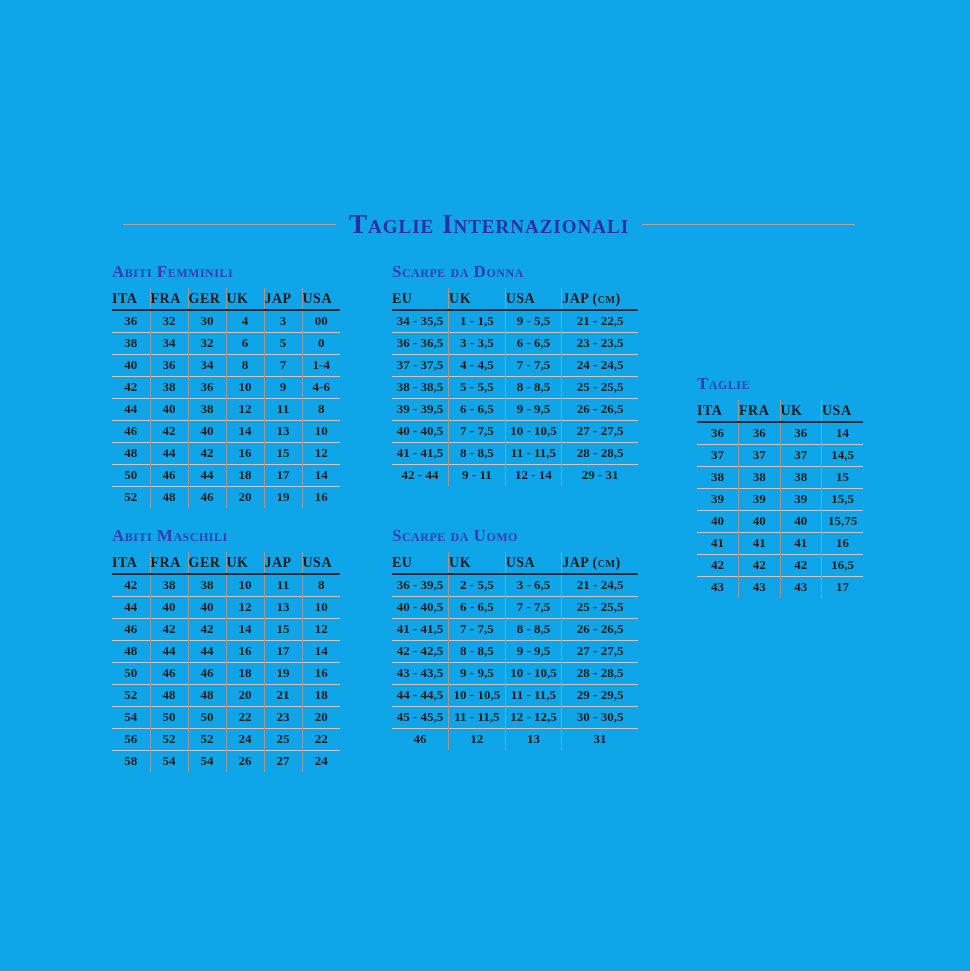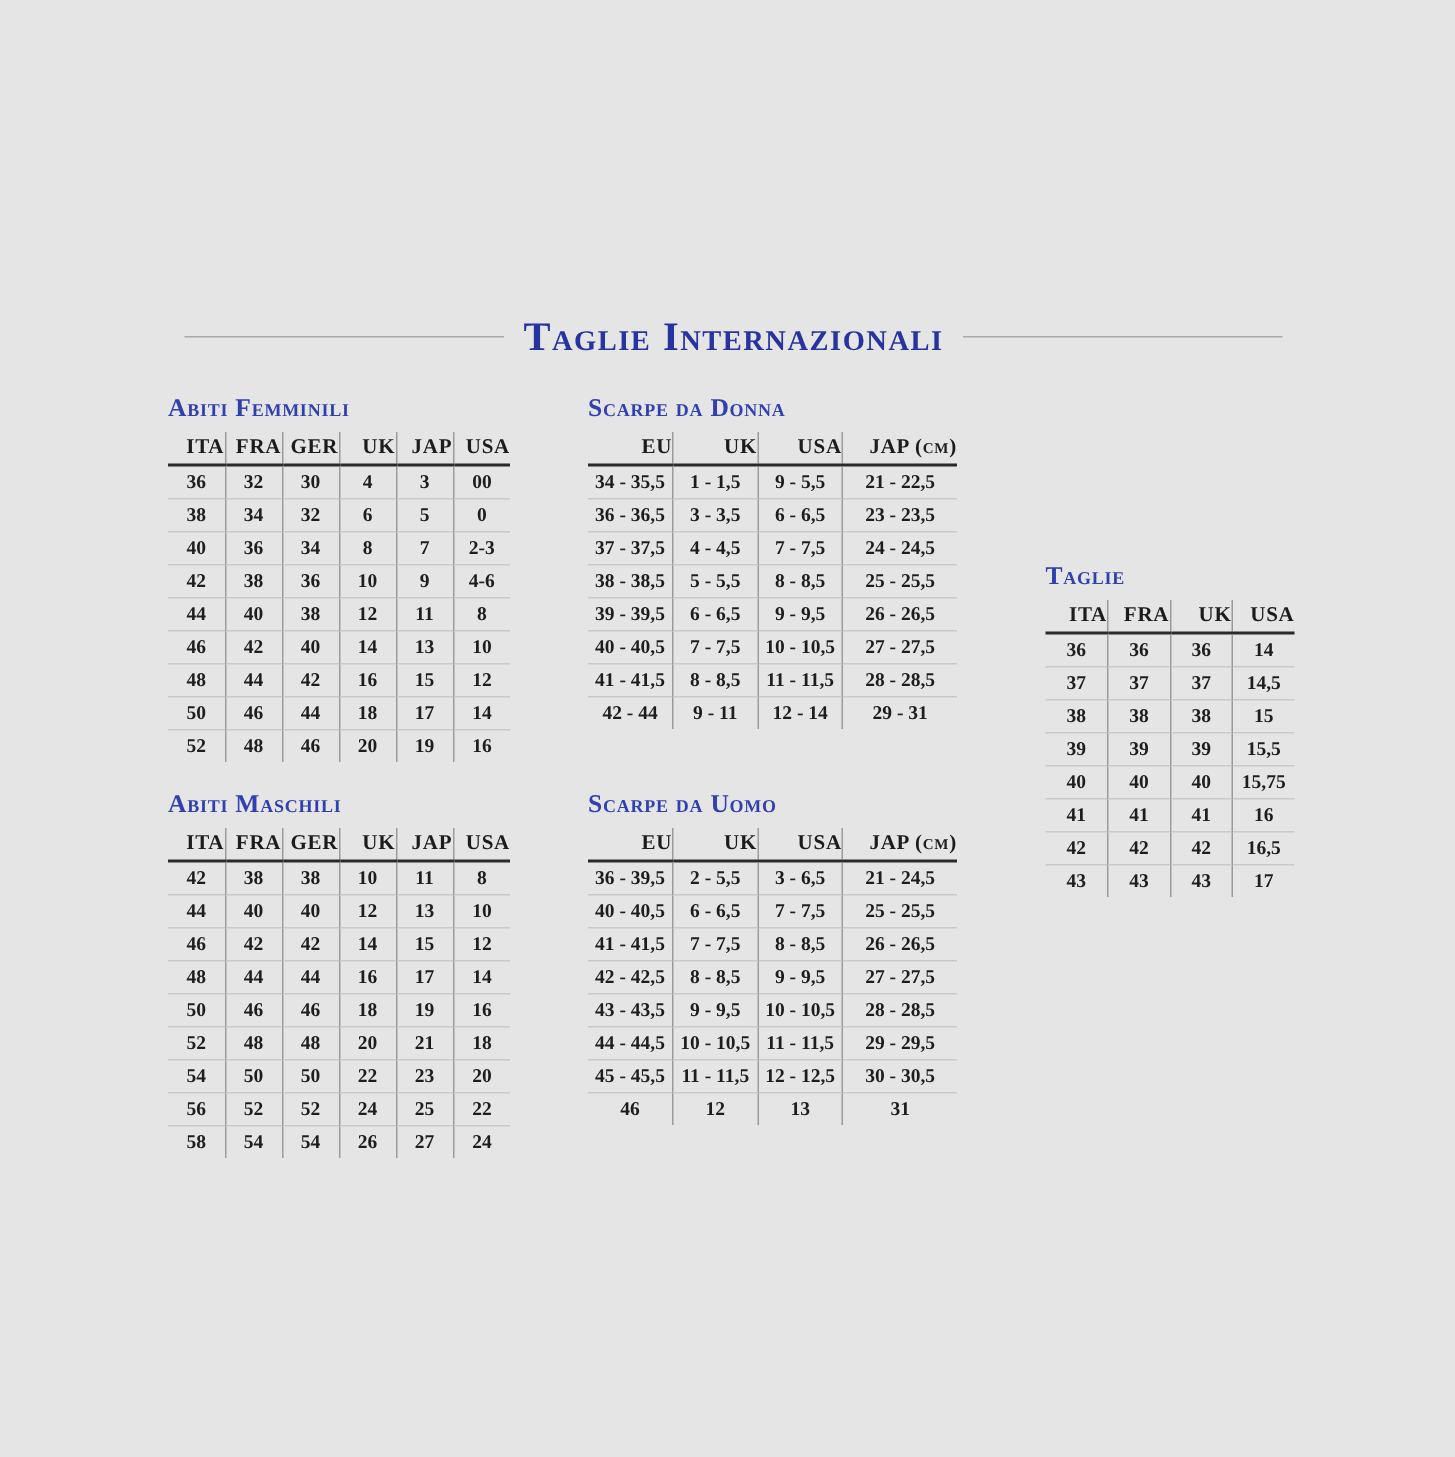--- a/index.html
+++ b/index.html
@@ -1,21 +1,21 @@
 <!DOCTYPE html>
 <html style="--title_blue: #27339e; --heading_blue: #3140b0; --header_line: #2a2a2a; --col_line: #9b9b9b; --row_line: #c9c9c9; --divider_gray: #a9a9a9;"><head>
 <meta charset="utf-8">
 <style>
   * { margin:0; padding:0; box-sizing:border-box; }
   html, body { background:#ffffff; }
   .page {
     position:relative;
     width:970px; height:971px;
     margin:0 auto;
-    background:#e5e5e5;
+    background:#0ea5e9;
     font-family:"Liberation Serif", serif;
     color:#1d1d1d;
     overflow:hidden;
   }
   
   .title-row {
     position:absolute; left:123px; top:209px; width:732px;
     display:flex; align-items:center;
   }
   .rule { flex:1; height:1px; background:var(--divider_gray,#a9a9a9); }
@@ -44,21 +44,21 @@
     line-height:20px;
     letter-spacing:0.5px;
     color:var(--heading_blue,#3140b0);
     margin-bottom:6px;
     white-space:nowrap;
   }
   table { width:100%; border-collapse:collapse; table-layout:fixed; }
   th {
     font-size:14px; font-weight:bold;
     font-variant:small-caps;
-    height:22px; text-align:right; vertical-align:middle;
+    height:22px; text-align:left; vertical-align:middle;
     letter-spacing:0.5px;
     color:#1c1c1c;
     border-bottom:2px solid var(--header_line,#2a2a2a);
     white-space:nowrap; overflow:hidden;
   }
   td {
     font-size:13px; font-weight:bold;
     height:22px; text-align:center; vertical-align:middle;
     color:#1d1d1d;
     white-space:nowrap; overflow:hidden;
@@ -109,21 +109,21 @@
             <td>6</td>
             <td>5</td>
             <td>0</td>
           </tr>
           <tr>
             <td>40</td>
             <td>36</td>
             <td>34</td>
             <td>8</td>
             <td>7</td>
-            <td>2-3</td>
+            <td>1-4</td>
           </tr>
           <tr>
             <td>42</td>
             <td>38</td>
             <td>36</td>
             <td>10</td>
             <td>9</td>
             <td>4-6</td>
           </tr>
           <tr>

